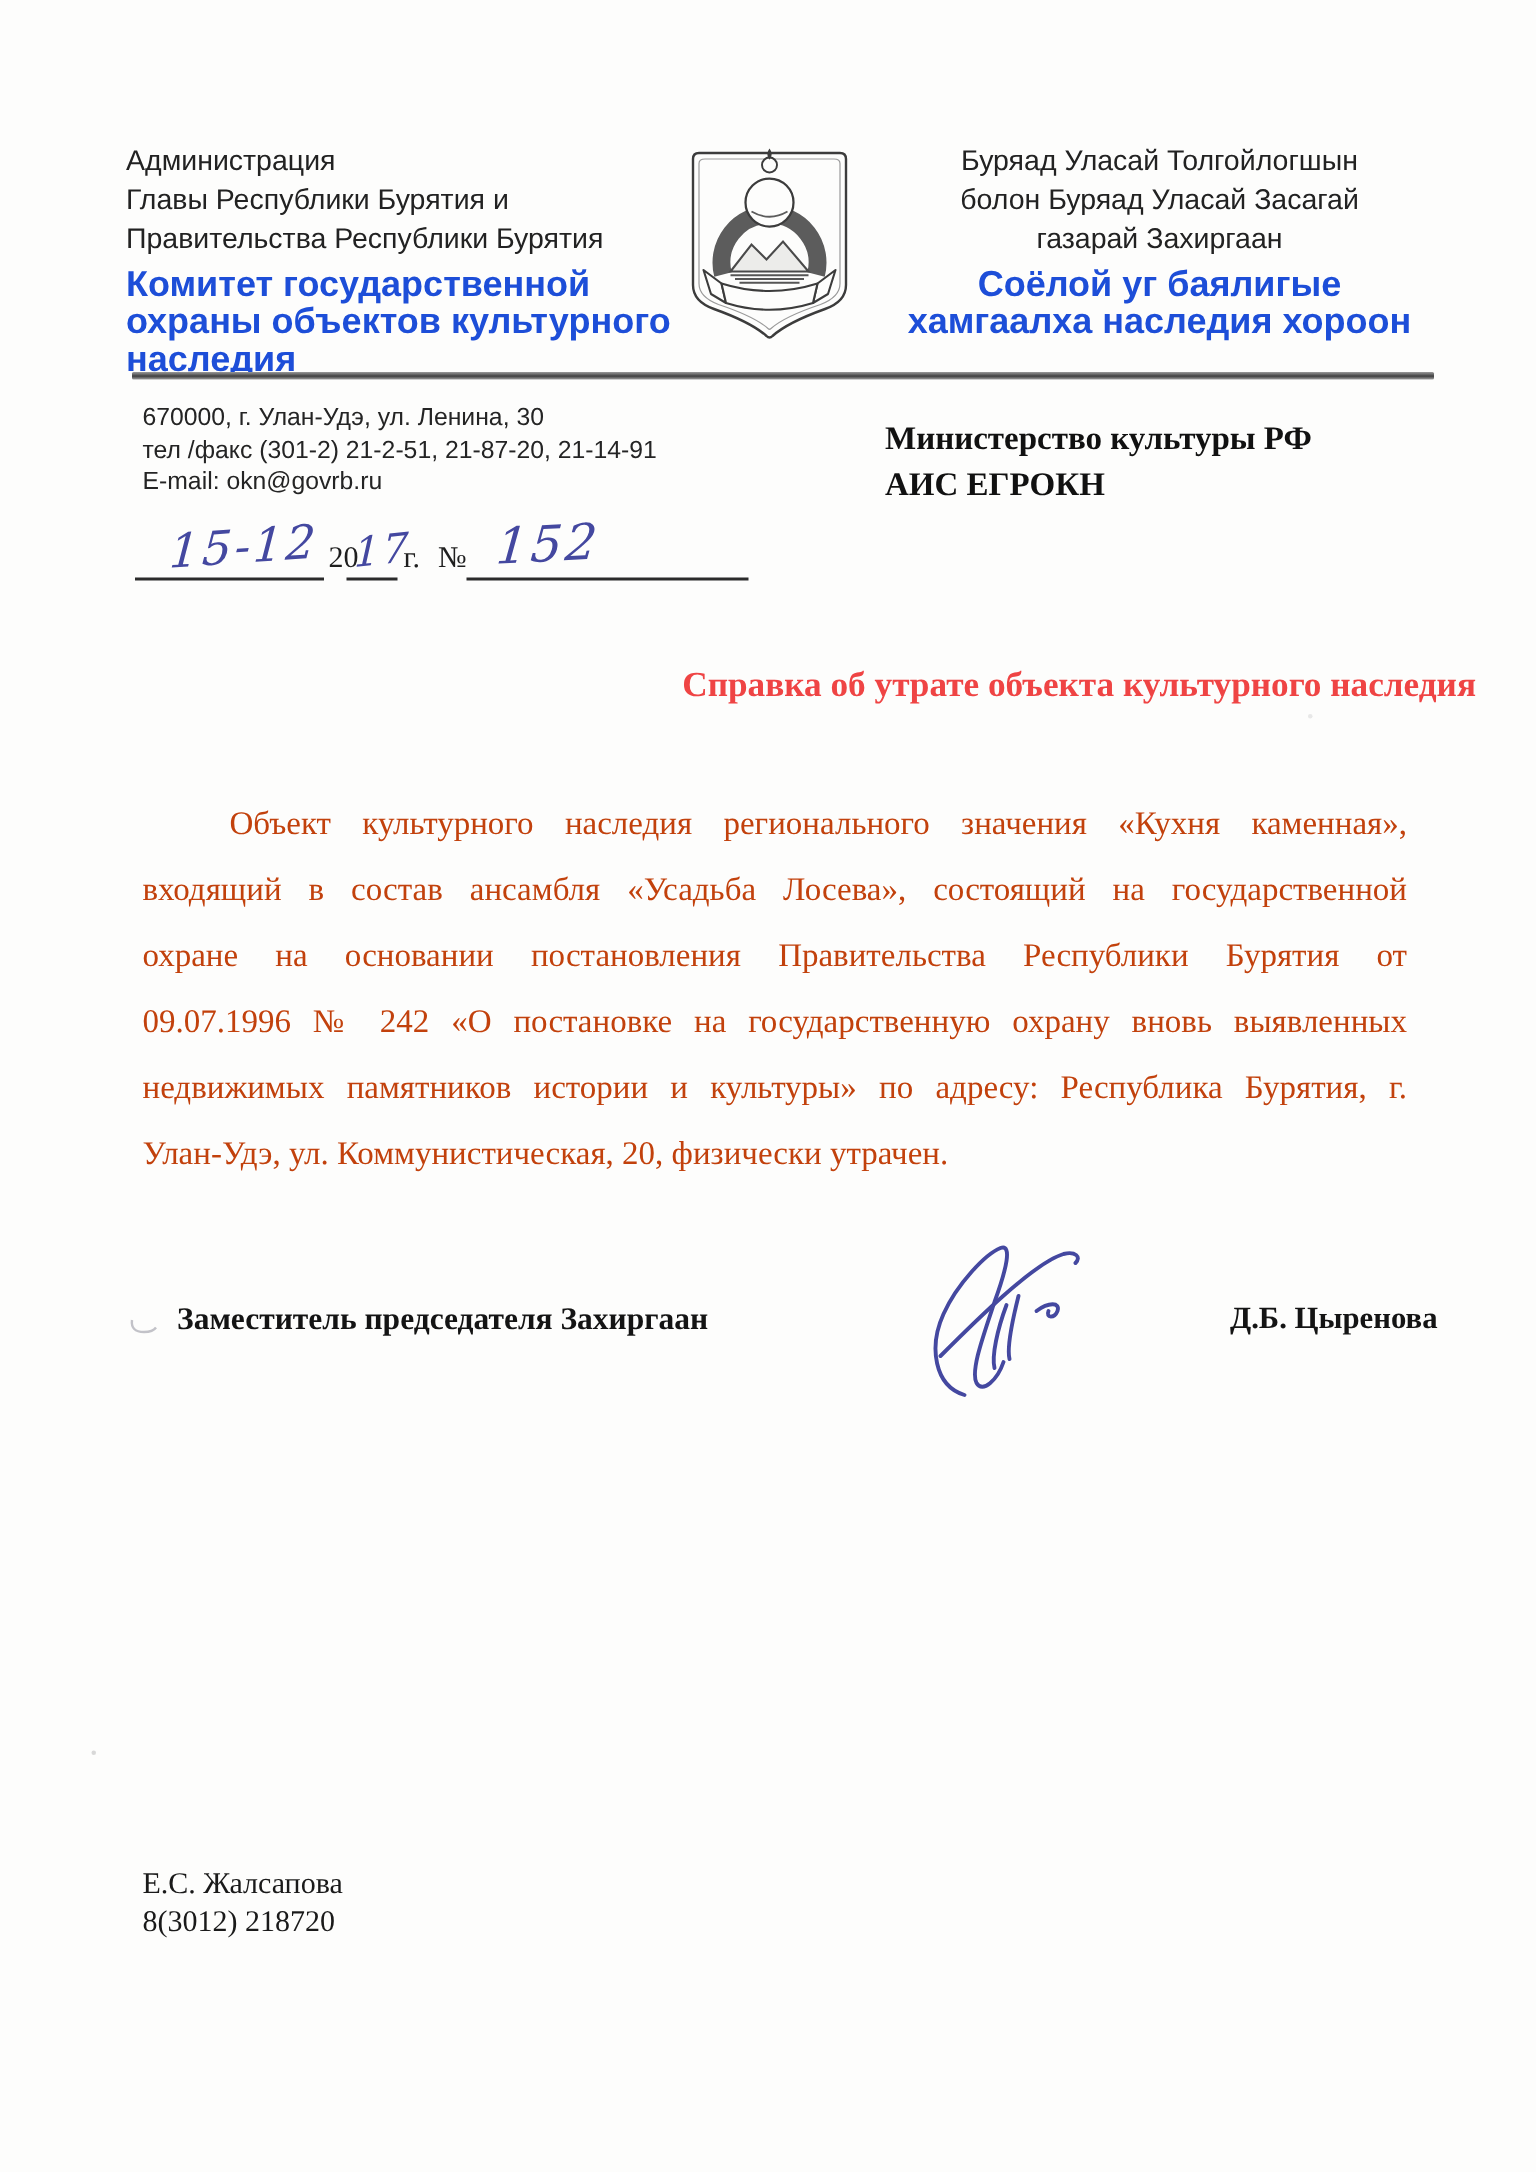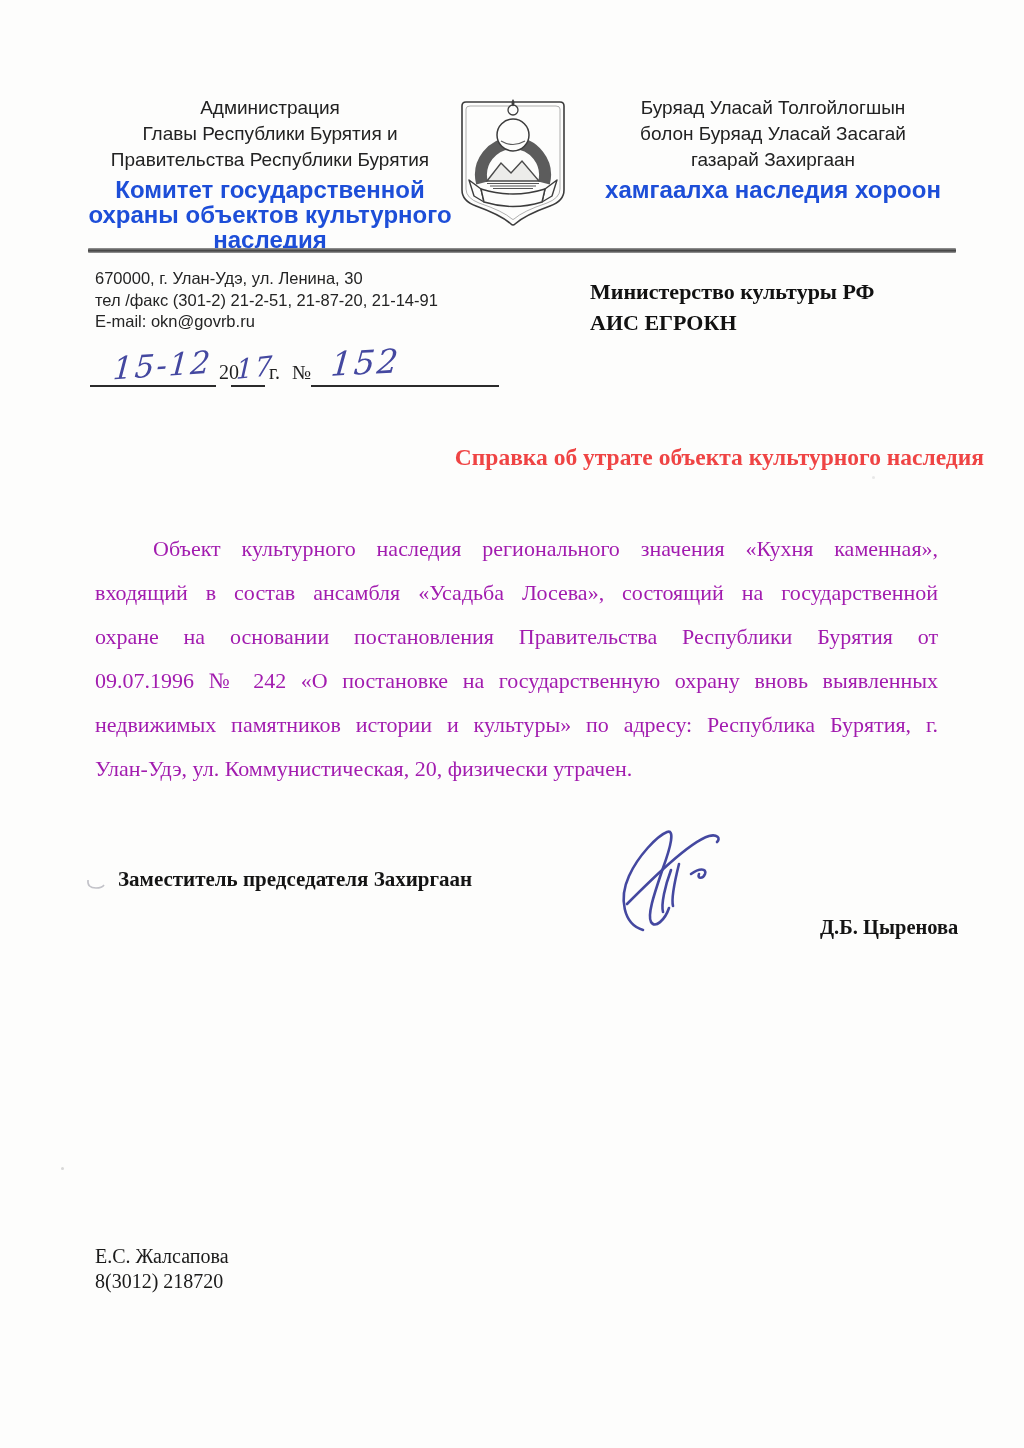--- a/index.html
+++ b/index.html
@@ -13,21 +13,21 @@
     width:1024px;height:1448px;
     background:var(--paper);
     overflow:hidden;
     font-family:"Liberation Serif", serif;
     color:var(--text);
   }
   .sans{font-family:"Liberation Sans", sans-serif;}
   .serif{font-family:"Liberation Serif", serif;}
 
   
-  .lh-left{position:absolute;left:84px;top:95px;width:372px;text-align:center;}
+  .lh-left{position:absolute;left:84px;top:95px;width:372px;text-align:left;}
   .lh-right{position:absolute;left:594px;top:95px;width:358px;text-align:center;}
   .lh-reg{font-size:19px;line-height:26px;color:#222;}
   .lh-bold{font-size:24px;line-height:25px;font-weight:bold;color:#1d4ed8;}
   .lh-boldgroup{margin-top:4px;}
   .emblem{position:absolute;left:457px;top:97px;width:112px;height:132px;}
 
   .rule{
     position:absolute;left:88px;top:248px;width:868px;height:5px;
     background:linear-gradient(180deg,#9a9a9a 0%,#5a5a5a 40%,#3f3f3f 55%,#a0a0a0 100%);
     border-radius:1px;
@@ -58,28 +58,28 @@
   .p-g{left:269px;}
   .p-no{left:292px;}
 
   
   .doc-title{
     position:absolute;left:40px;top:444px;width:944px;
     text-align:right;font-weight:bold;font-size:23.5px;color:#ef4444;
   }
 
   
-  .body-block{position:absolute;left:95px;top:527px;width:843px;font-size:22px;color:#a21caf;}
+  .body-block{position:absolute;left:95px;top:527px;width:843px;font-size:22px;color:#c2410c;}
   .body-line{height:44px;line-height:44px;text-align:justify;text-align-last:justify;white-space:normal;}
   .body-line.first{text-indent:58px;}
   .body-line.last{text-align-last:left;}
 
   
   .sig-title{position:absolute;left:118px;top:867px;font-weight:bold;font-size:21px;color:#141414;}
-  .sig-name{position:absolute;left:820px;top:868px;font-weight:bold;font-size:20.5px;color:#141414;margin-top:48px;}
+  .sig-name{position:absolute;left:820px;top:868px;font-weight:bold;font-size:20.5px;color:#141414;}
   .sig-scrawl{position:absolute;left:605px;top:812px;width:135px;height:125px;}
   .sig-artifact{position:absolute;left:86px;top:876px;width:26px;height:16px;}
 
   
   .footer{position:absolute;left:95px;top:1244px;font-size:20px;line-height:25px;color:#1a1a1a;}
 
   
   .speck{position:absolute;border-radius:50%;background:#b9b9b9;opacity:.55;}
   .speck1{left:61px;top:1167px;width:3px;height:3px;}
   .speck2{left:872px;top:476px;width:3px;height:3px;opacity:.3;}
@@ -128,20 +128,21 @@
         <path d="M24,92 Q56,102 88,92 L85,105 Q56,114 27,105 Z"></path>
       </g>
     </svg>
   </div>
 
   <div class="lh-right sans">
     <div class="lh-reg">Буряад Уласай Толгойлогшын</div>
     <div class="lh-reg">болон Буряад Уласай Засагай</div>
     <div class="lh-reg">газарай Захиргаан</div>
     <div class="lh-boldgroup">
+      <div class="lh-bold">Соёлой уг баялигые</div>
       <div class="lh-bold">хамгаалха наследия хороон</div>
     </div>
   </div>
 
   <div class="rule"></div>
 
   <div class="contact sans">
     <div>670000, г. Улан-Удэ, ул. Ленина, 30</div>
     <div>тел /факс (301-2) 21-2-51, 21-87-20, 21-14-91</div>
     <div>E-mail: okn@govrb.ru</div>

